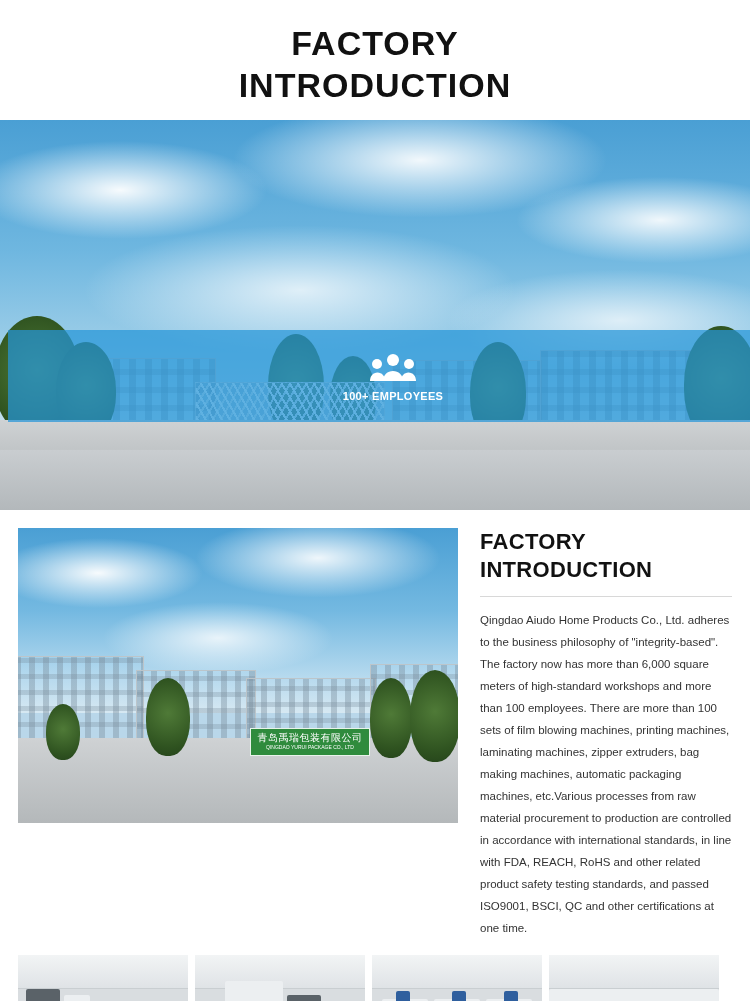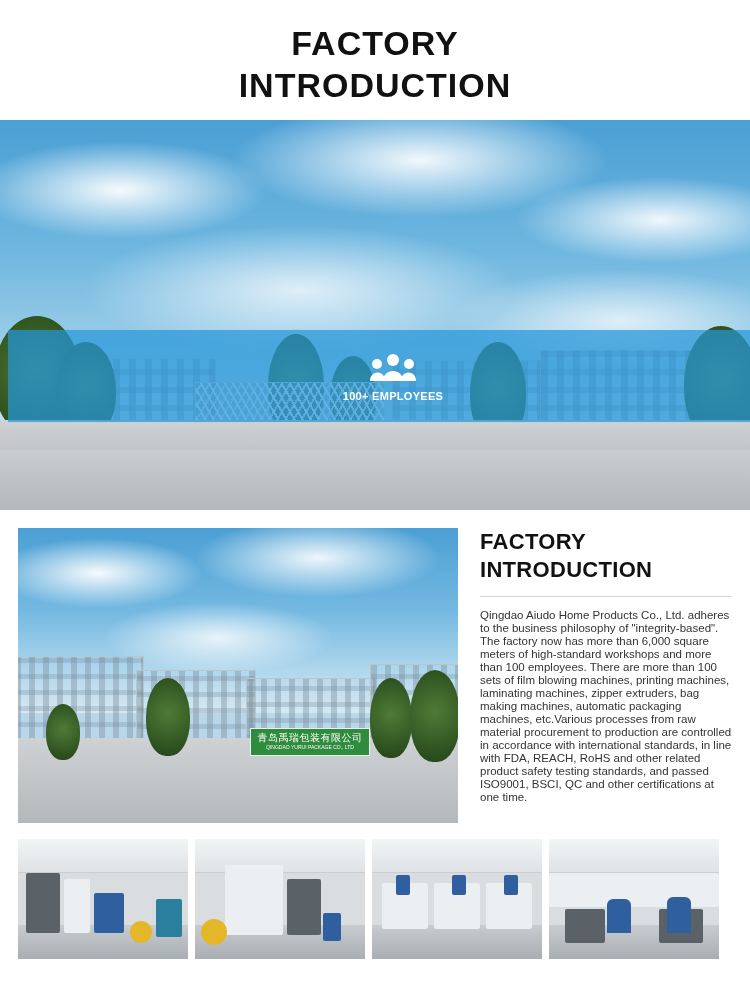--- a/index.html
+++ b/index.html
@@ -144,21 +144,21 @@
   .mid .photo .sign2 .cn { font-size: 10px; line-height: 13px; padding-top: 2px; letter-spacing: .5px; text-align: center; }
   .mid .photo .sign2 .en { font-size: 5px; line-height: 7px; }
 
   .mid .text { flex: 1; padding-left: 22px; }
   .mid .text h3 {
     font-size: 22px; font-weight: bold; line-height: 28px; color: #111;
     letter-spacing: .3px;
   }
   .mid .text .rule { height: 1px; background: #d8d8d8; margin: 12px 0 12px 0; }
   .mid .text p {
-    font-size: 11.5px; line-height: 13px; color: #333; text-align: left;
+    font-size: 11.5px; line-height: 22px; color: #333; text-align: left;
   }
 
   
   .gallery { display: flex; gap: 7px; padding: 16px 18px 0 18px; }
   .gallery .cell {
     width: 170px; height: 120px; position: relative; overflow: hidden;
     background: #d9dde0;
   }
   .gallery .cell .ceil {
     position: absolute; left: 0; top: 0; width: 100%; height: 34px;

